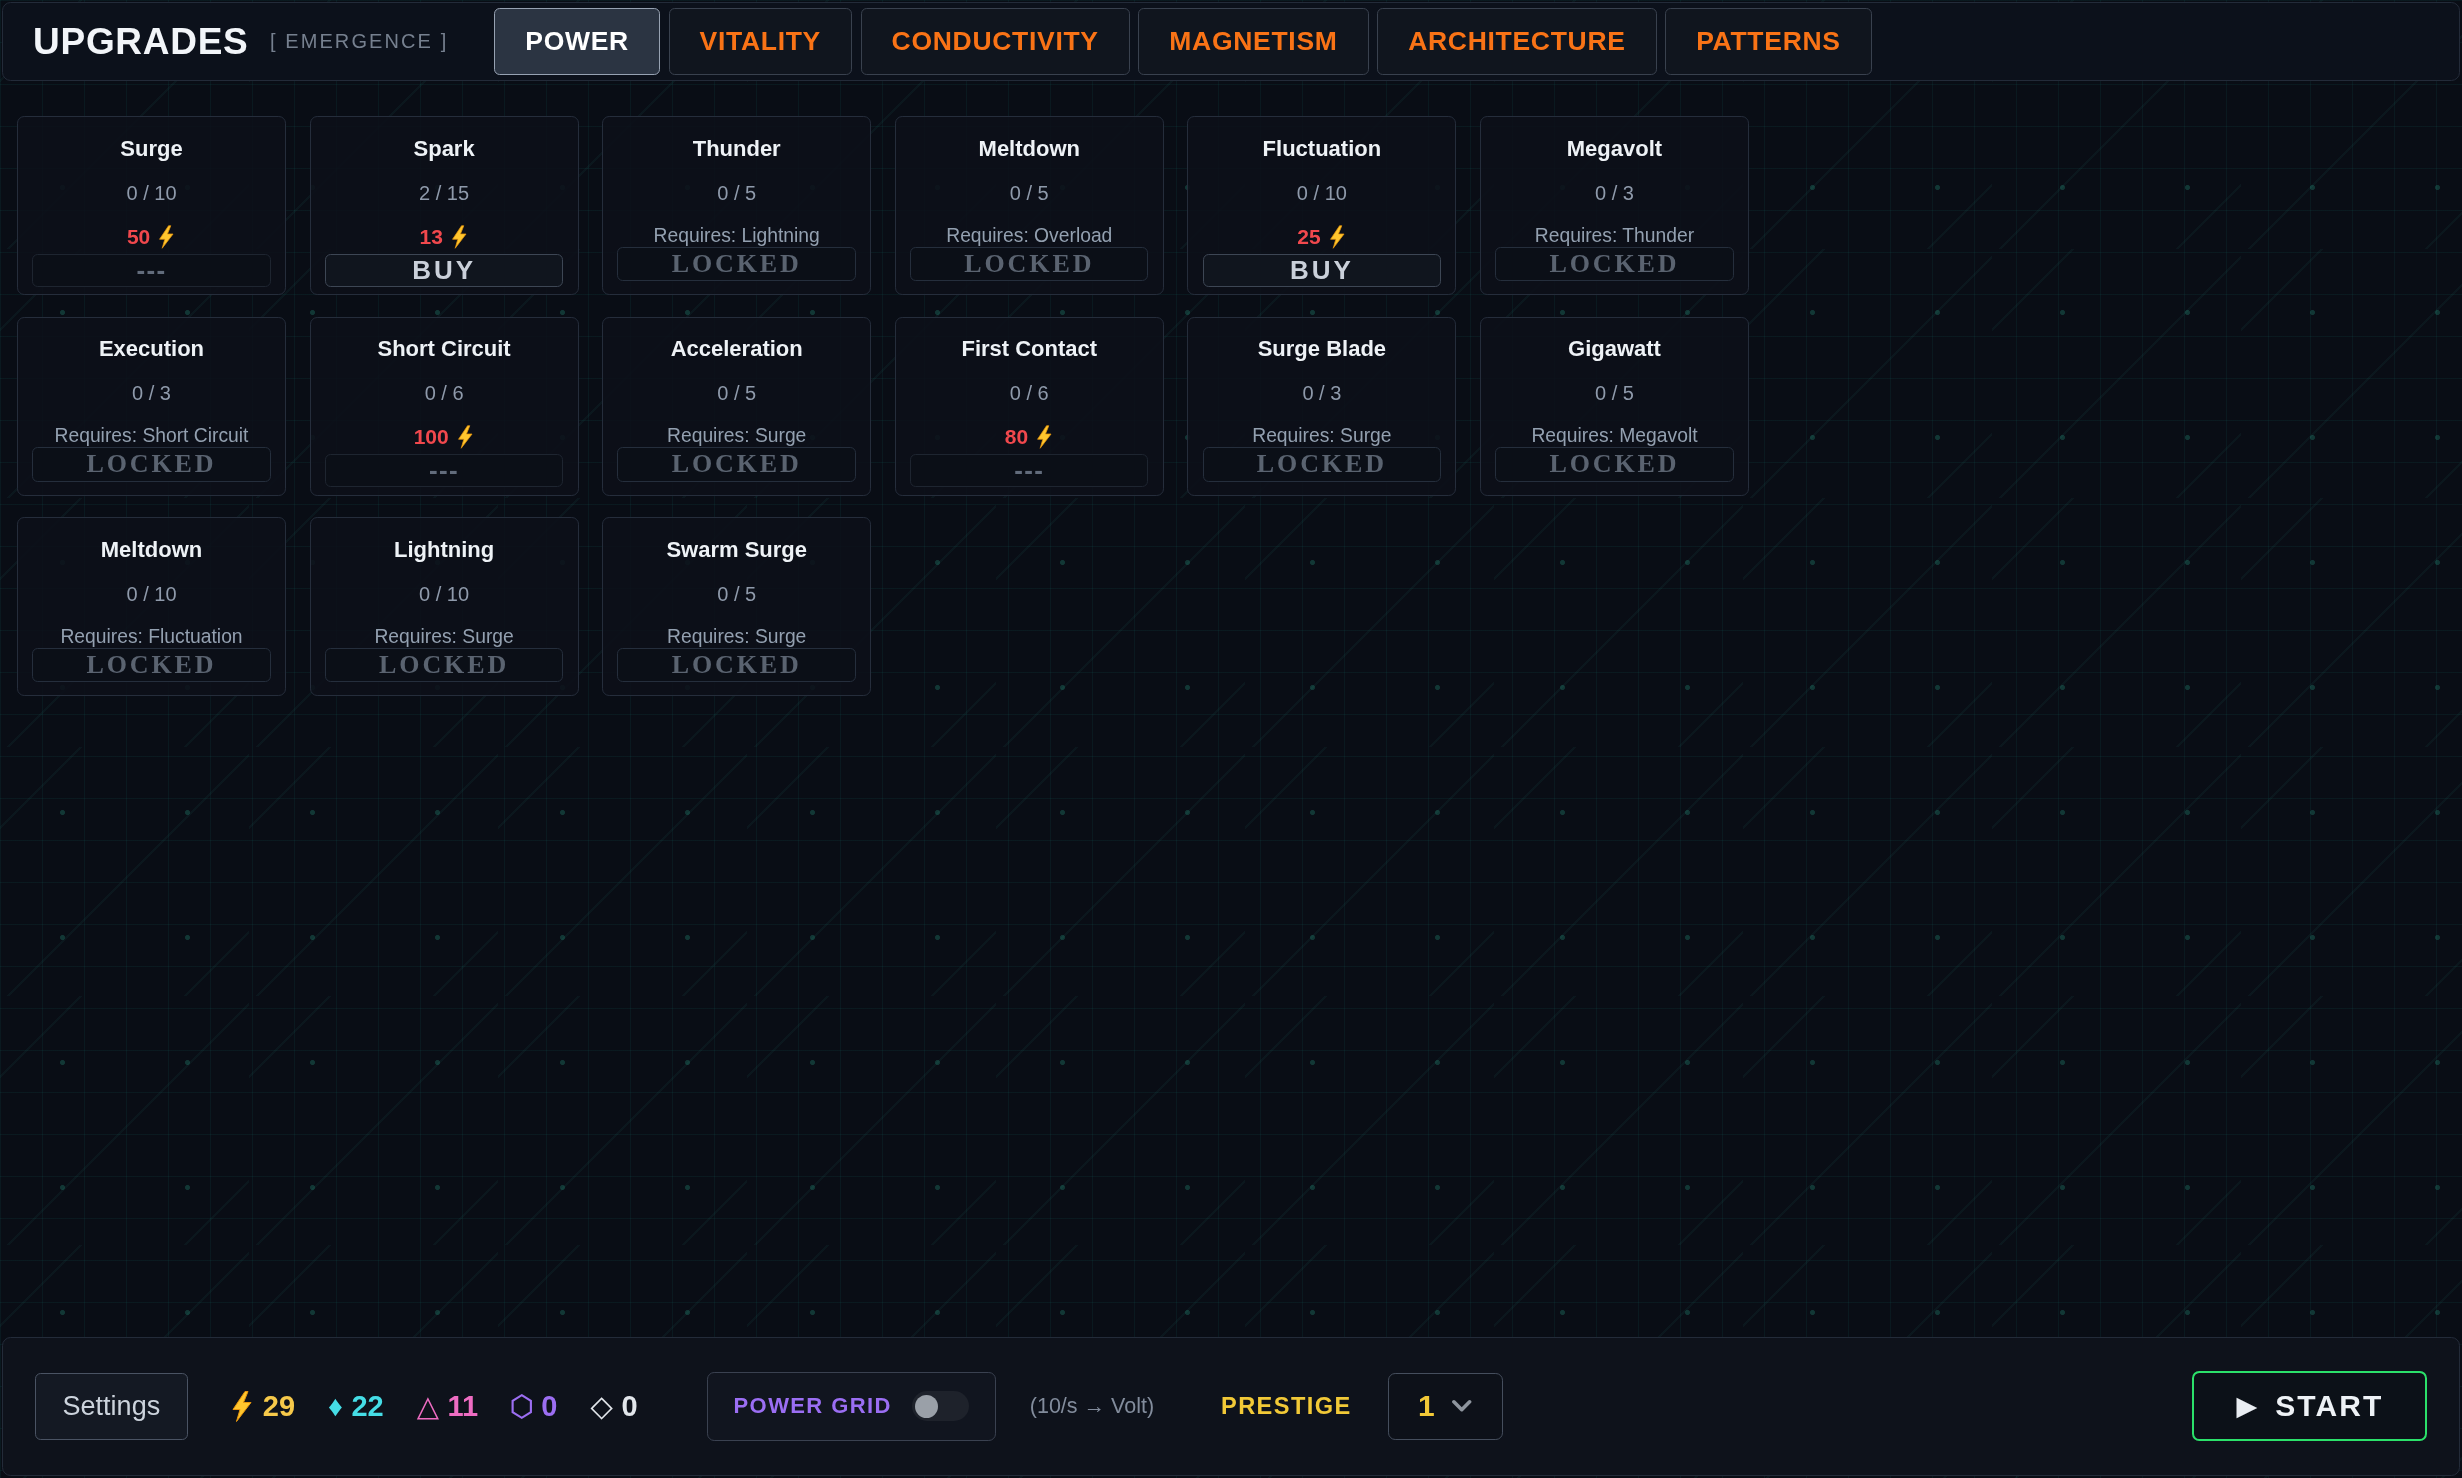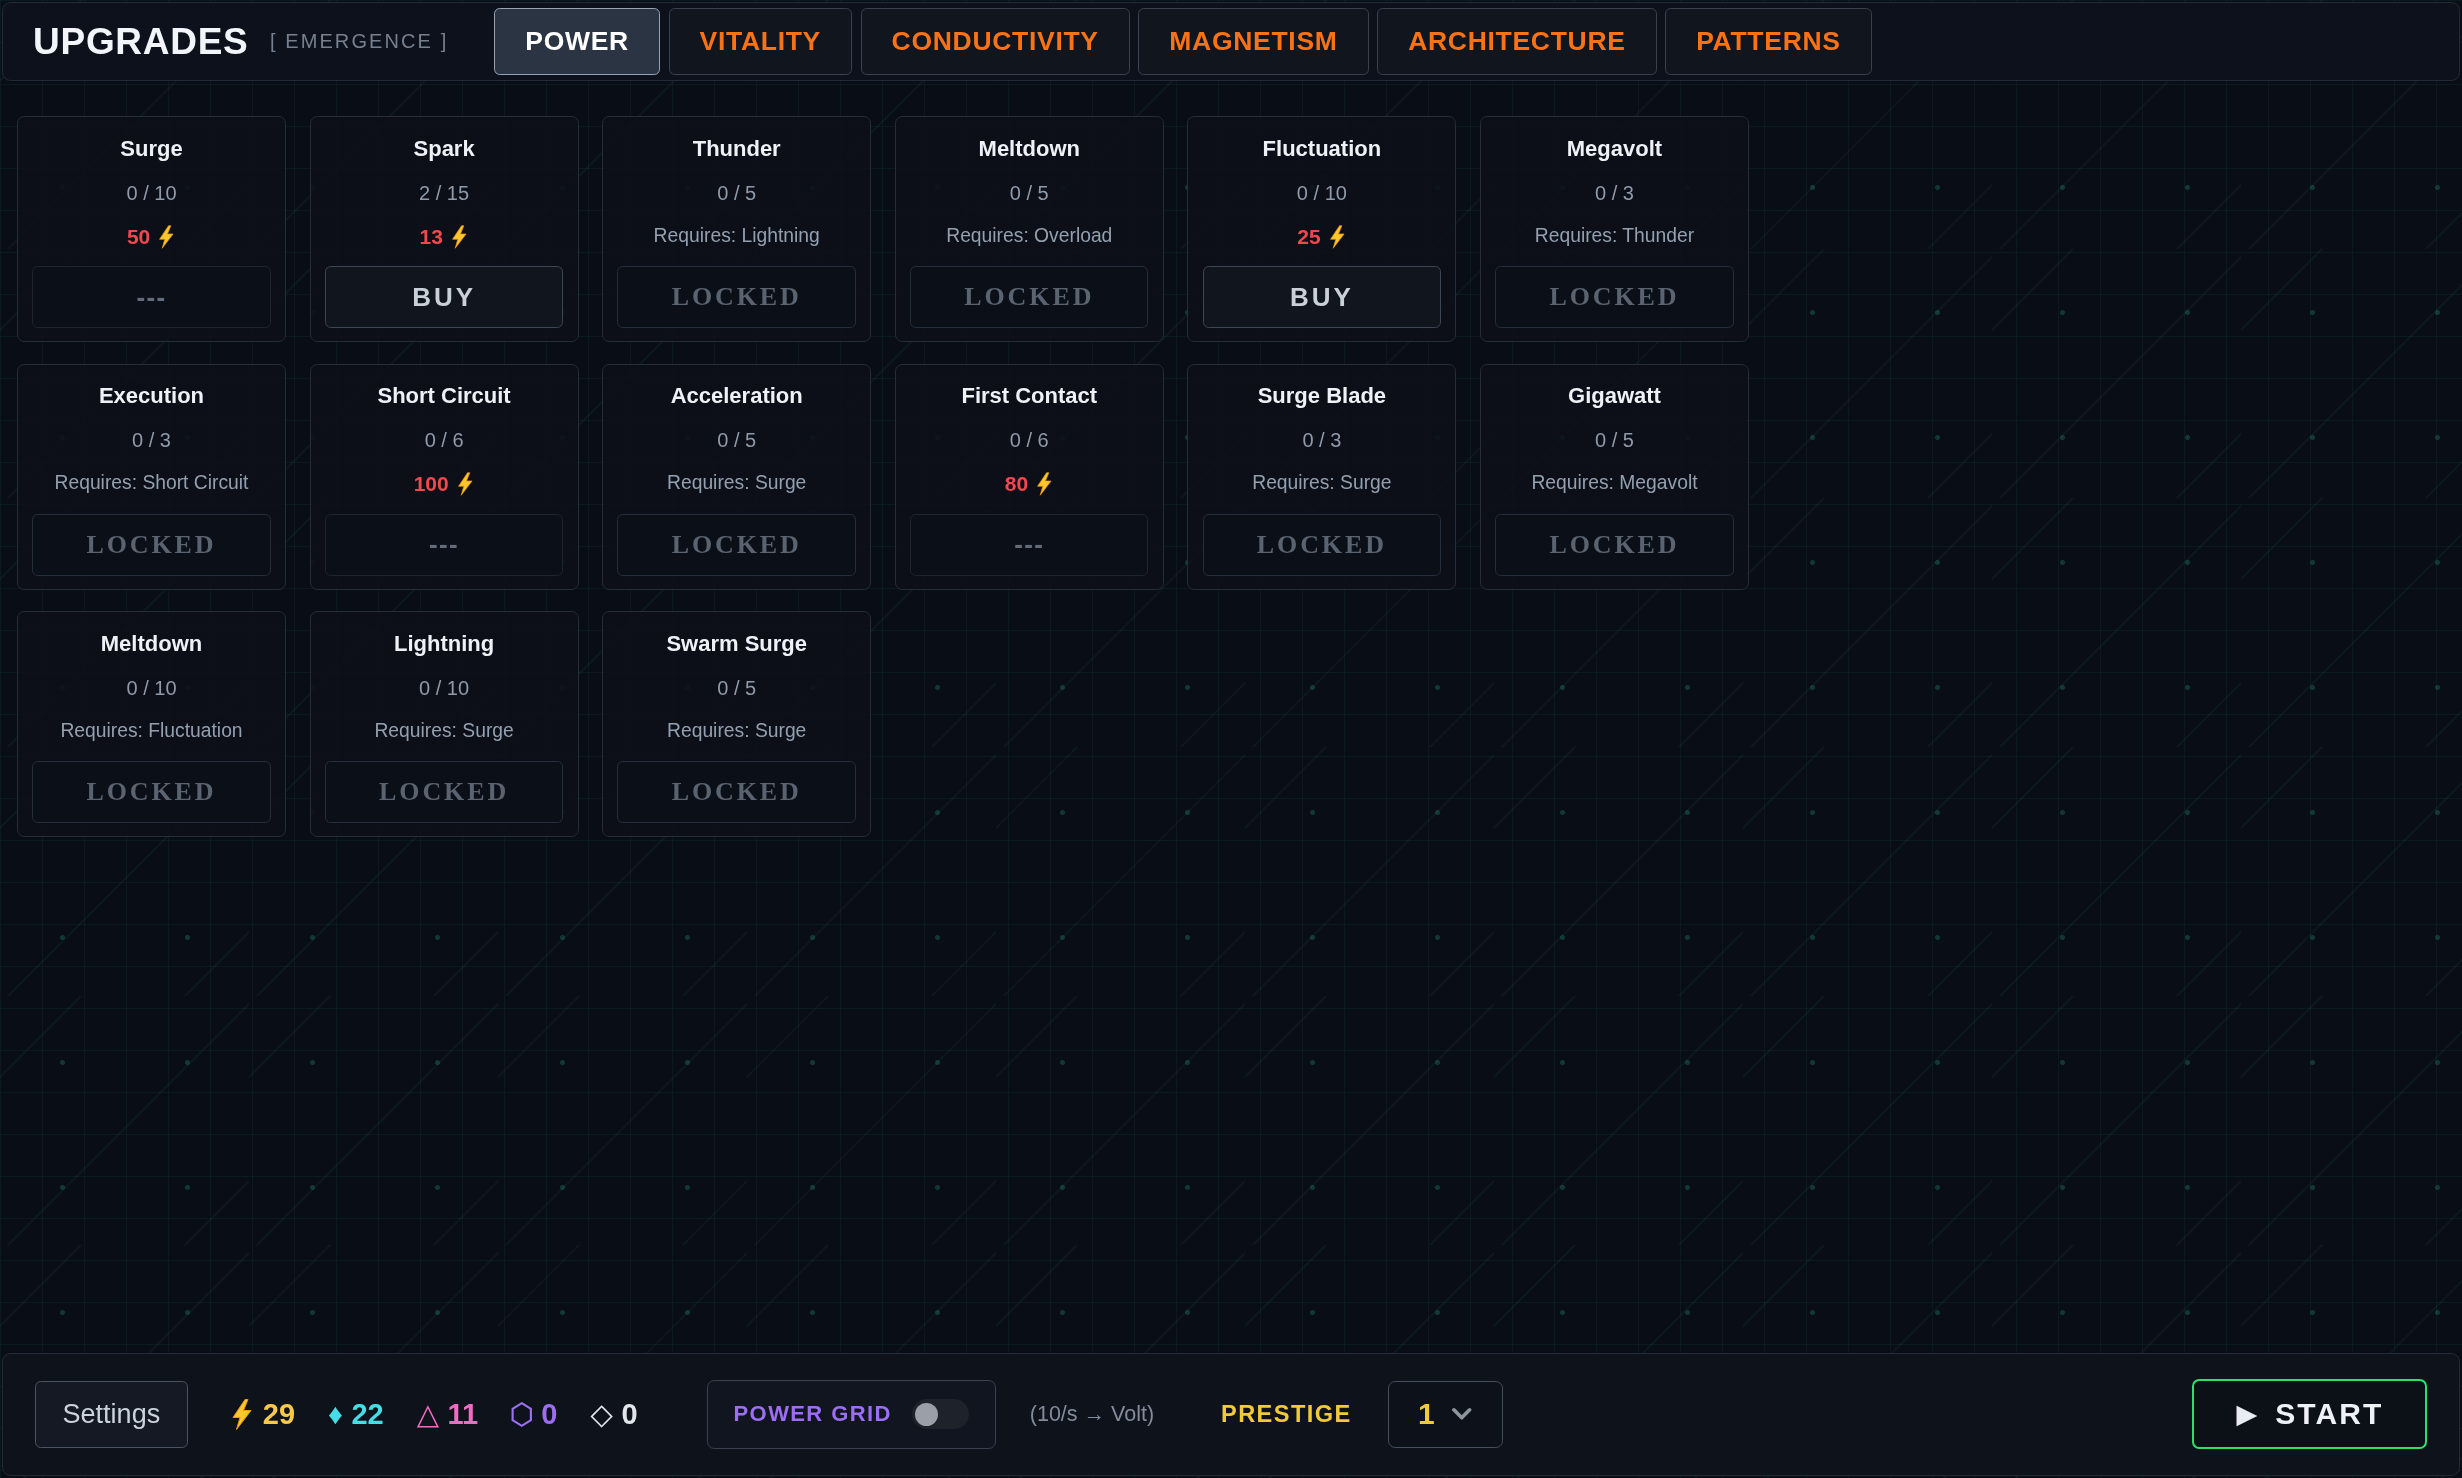--- a/index.html
+++ b/index.html
@@ -25,41 +25,41 @@
     background:#10151e;color:#f97316;font-size:26.5px;font-weight:bold;letter-spacing:0.7px;
     font-family:inherit;display:flex;align-items:center;cursor:pointer;
   }
   .tab.active{background:#2b3442;border-color:#97a2b2;color:#ffffff;}
   
   .grid{
     position:absolute;top:116px;left:17px;right:17px;bottom:136px;
     display:grid;grid-template-columns:repeat(6,269px);gap:21.5px 23.6px;align-content:start;
   }
   .card{
-    width:269px;height:226px;box-sizing:border-box;
+    width:269px;height:179px;box-sizing:border-box;
     background:rgba(12,16,25,0.88);border:1.4px solid #252d3b;border-radius:7.2px;
     display:flex;flex-direction:column;align-items:center;text-align:center;
     padding:18.6px 14.3px 13px 14.3px;
   }
   .card-title{font-size:22px;font-weight:bold;color:#eef2f6;}
   .card-count{font-size:20px;color:#8f9aab;margin-top:20px;}
   .card-mid{margin-top:20px;font-size:19.3px;color:#93a0b0;display:flex;align-items:flex-start;justify-content:center;gap:7.2px;}
   .cost-num{color:#f1484d;font-weight:bold;font-size:21px;}
   .bolt-sm{width:18.6px;height:24px;}
   .card-btn{
     margin-top:auto;width:100%;height:62px;border-radius:5.7px;box-sizing:border-box;
     font-family:inherit;font-size:26px;font-weight:bold;letter-spacing:2.9px;
     display:flex;align-items:center;justify-content:center;
   }
   .card-btn.buyable{background:#10151e;border:1.4px solid #3d4654;color:#cad0da;cursor:pointer;}
   .card-btn.unaffordable{background:#0b0f17;border:1.4px solid #1e2530;color:#626c7c;letter-spacing:1.4px;}
   .card-btn.locked{background:#0b0f17;border:1.4px solid #252e3c;color:#5a6370;font-family:Liberation Serif, serif;}
   
   .footer{
-    bottom:2.1px;height:123px;background:#0e121b;
+    bottom:2.1px;height:139px;background:#0e121b;
     display:flex;align-items:center;padding:0 31.5px;box-sizing:border-box;
   }
   .settings-btn{
     height:67px;padding:0 27px;border:1.4px solid #4a5363;border-radius:5.7px;background:#141923;
     color:#ccd3dc;font-size:27px;font-family:inherit;display:flex;align-items:center;cursor:pointer;
   }
   .currencies{display:flex;gap:33px;margin-left:42px;align-items:center;}
   .cur{display:flex;align-items:center;gap:8.6px;font-size:29px;font-weight:bold;}
   .cur .glyph{font-size:29px;font-weight:normal;}
   .bolt-lg{width:24px;height:33px;}

